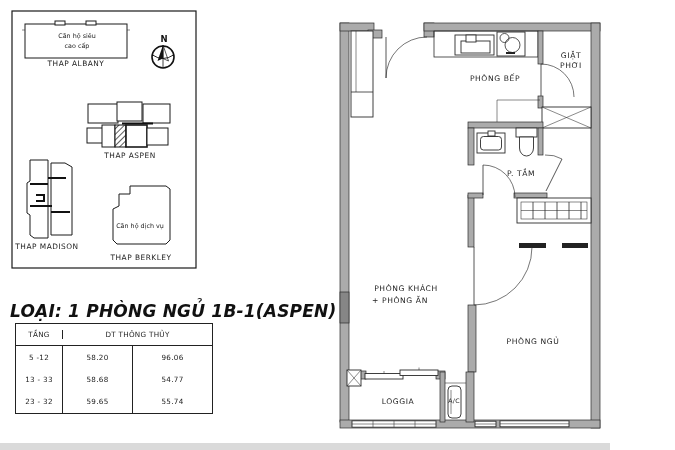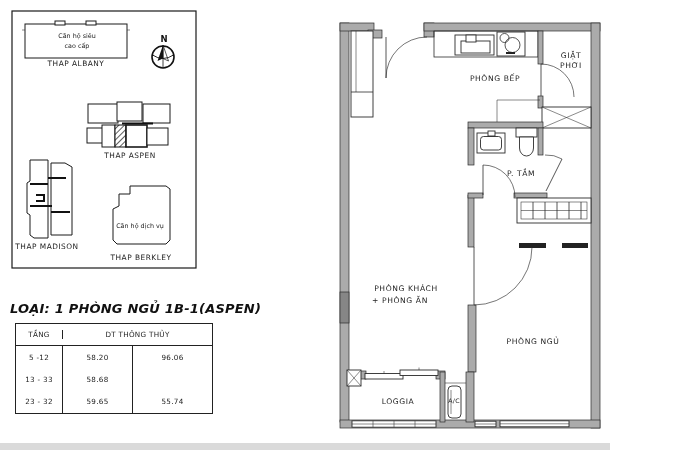--- a/index.html
+++ b/index.html
@@ -21,21 +21,21 @@
   .lbl-s{font-family:"DejaVu Sans",sans-serif;font-size:6.2px;fill:#222;letter-spacing:0.3px;text-anchor:middle;}
   .site-name{font-family:"DejaVu Sans",sans-serif;font-size:7.4px;fill:#222;letter-spacing:0.5px;text-anchor:middle;}
   .site-note{font-family:"DejaVu Sans",sans-serif;font-size:6.4px;fill:#222;text-anchor:middle;}
   .north-n{font-family:"DejaVu Sans",sans-serif;font-size:8.5px;font-weight:bold;fill:#111;text-anchor:middle;}
   .bld{fill:#fff;stroke:#1a1a1a;stroke-width:1;}
   .bld2{fill:#fff;stroke:#1a1a1a;stroke-width:1.6;}
   .tk{stroke:#111;stroke-width:2;fill:none;}
 
   .unit-title{
     position:absolute;left:10px;top:301px;width:330px;
-    font-size:13px;font-weight:bold;font-style:italic;color:#111;
+    font-size:17px;font-weight:bold;font-style:italic;color:#111;
     letter-spacing:0.2px;white-space:nowrap;
   }
   .area-table{
     position:absolute;left:15px;top:323px;width:198px;height:91px;
     border:1.3px solid #222;box-sizing:border-box;
     display:flex;flex-direction:column;background:#fff;
   }
   .tr{display:flex;flex:1;}
   .tr.head{border-bottom:1.2px solid #222;flex:0 0 21px;align-items:center;}
   .tc{display:flex;align-items:center;justify-content:center;
@@ -279,20 +279,21 @@
       <div class="tc c2">DT THÔNG THỦY</div>
     </div>
     <div class="tr">
       <div class="tc c0">5 -12</div>
       <div class="tc c1">58.20</div>
       <div class="tc c2">96.06</div>
     </div>
     <div class="tr">
       <div class="tc c0">13 - 33</div>
       <div class="tc c1">58.68</div>
+      <div class="tc c2">54.77</div>
     </div>
     <div class="tr">
       <div class="tc c0">23 - 32</div>
       <div class="tc c1">59.65</div>
       <div class="tc c2">55.74</div>
     </div>
   </div>
 
   <div class="bottom-strip"></div>
 </div>

